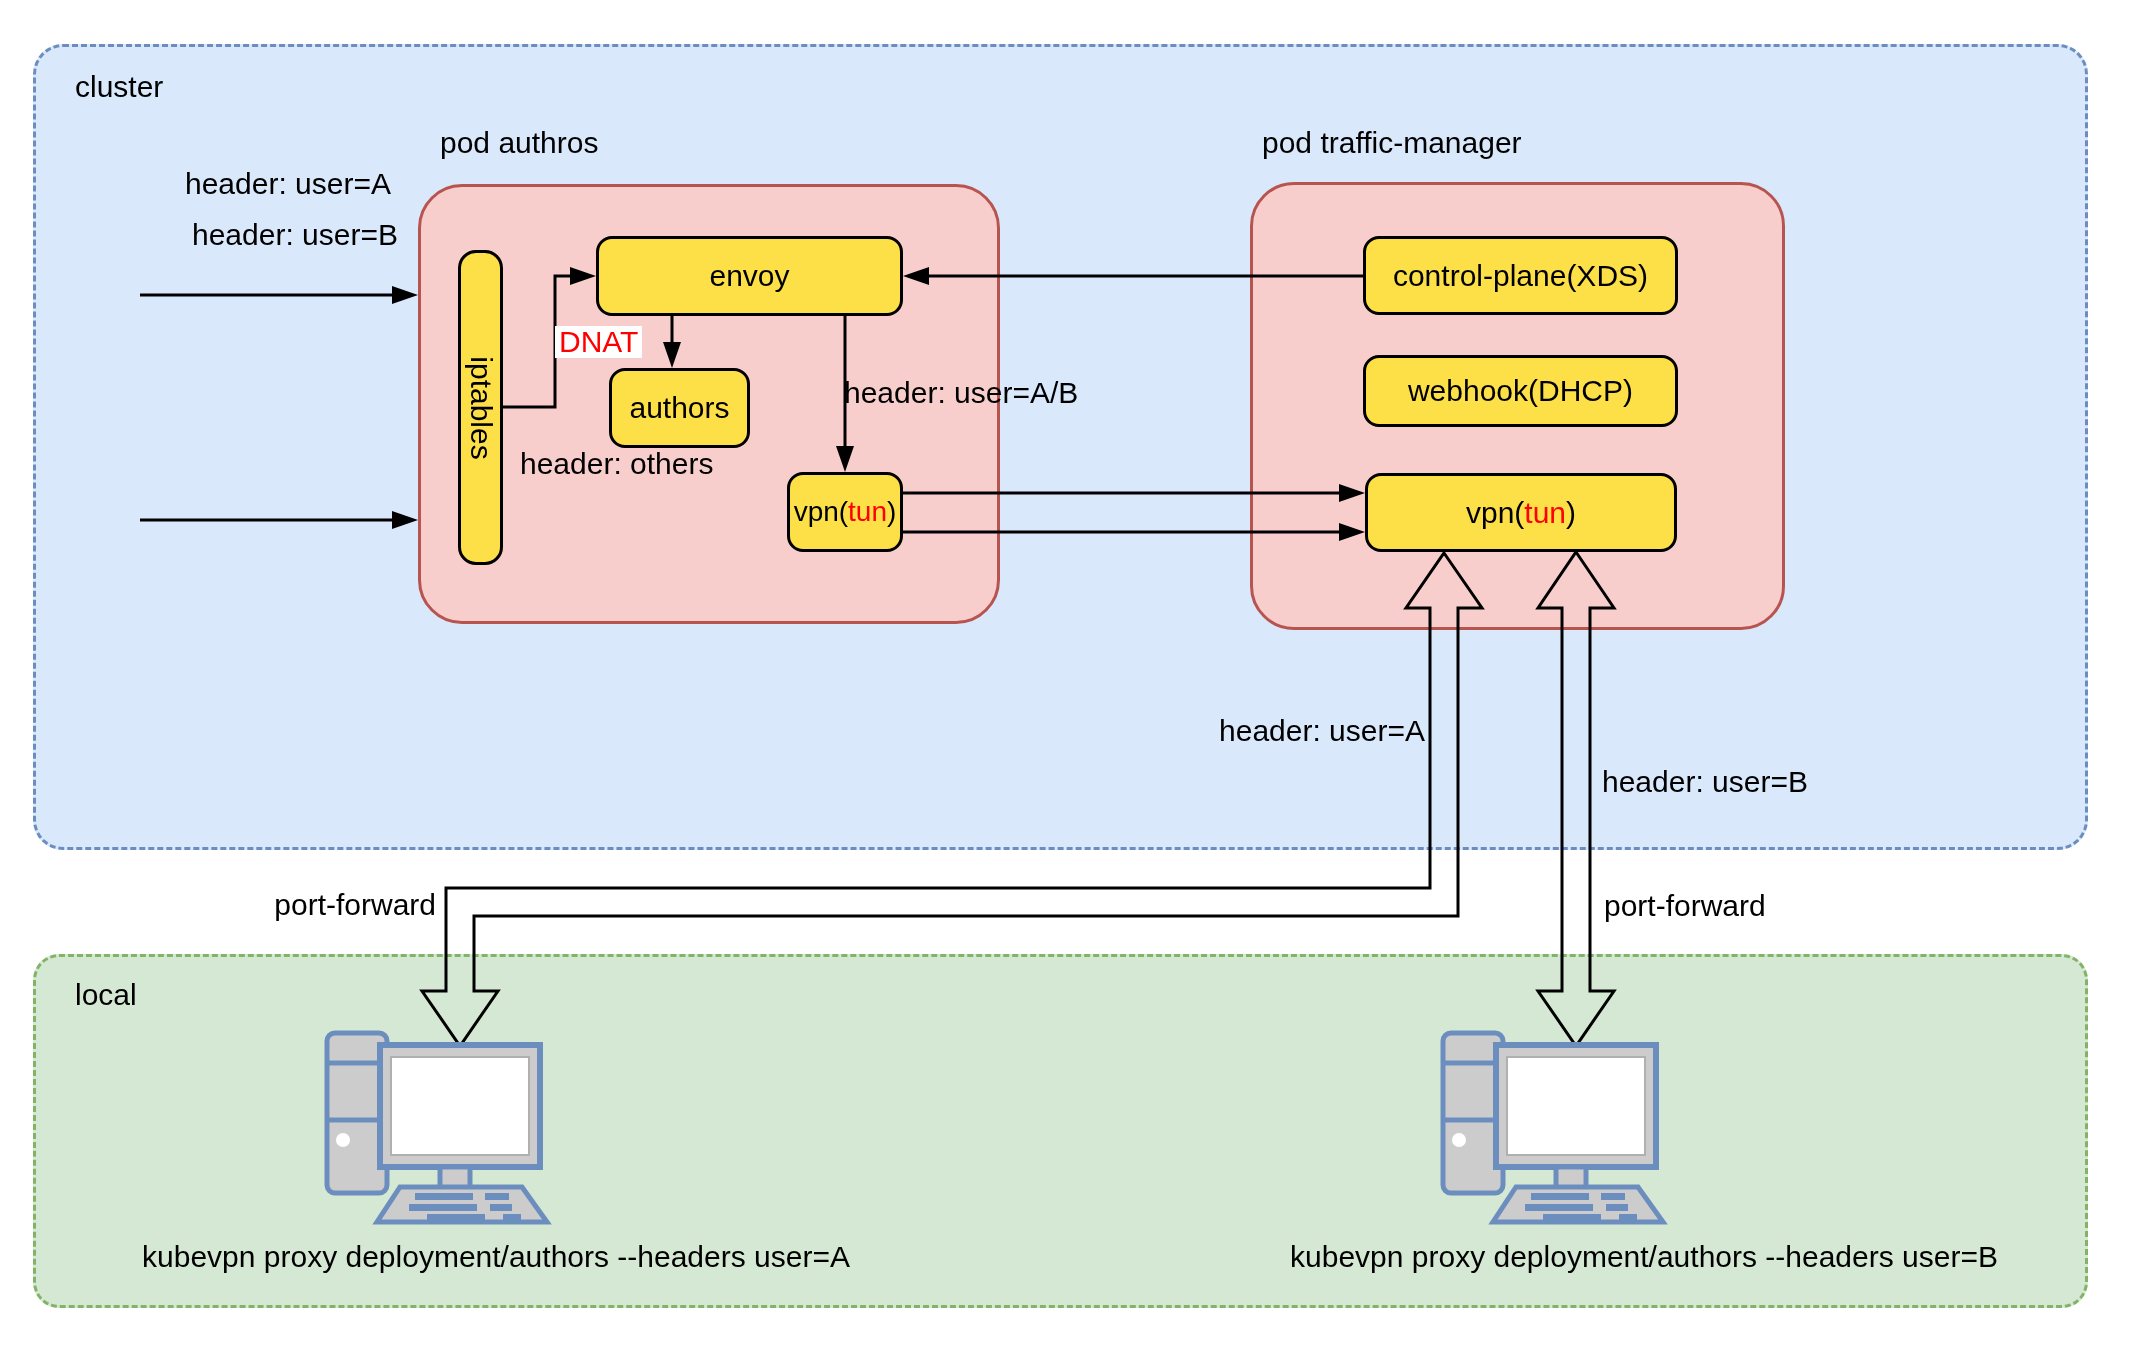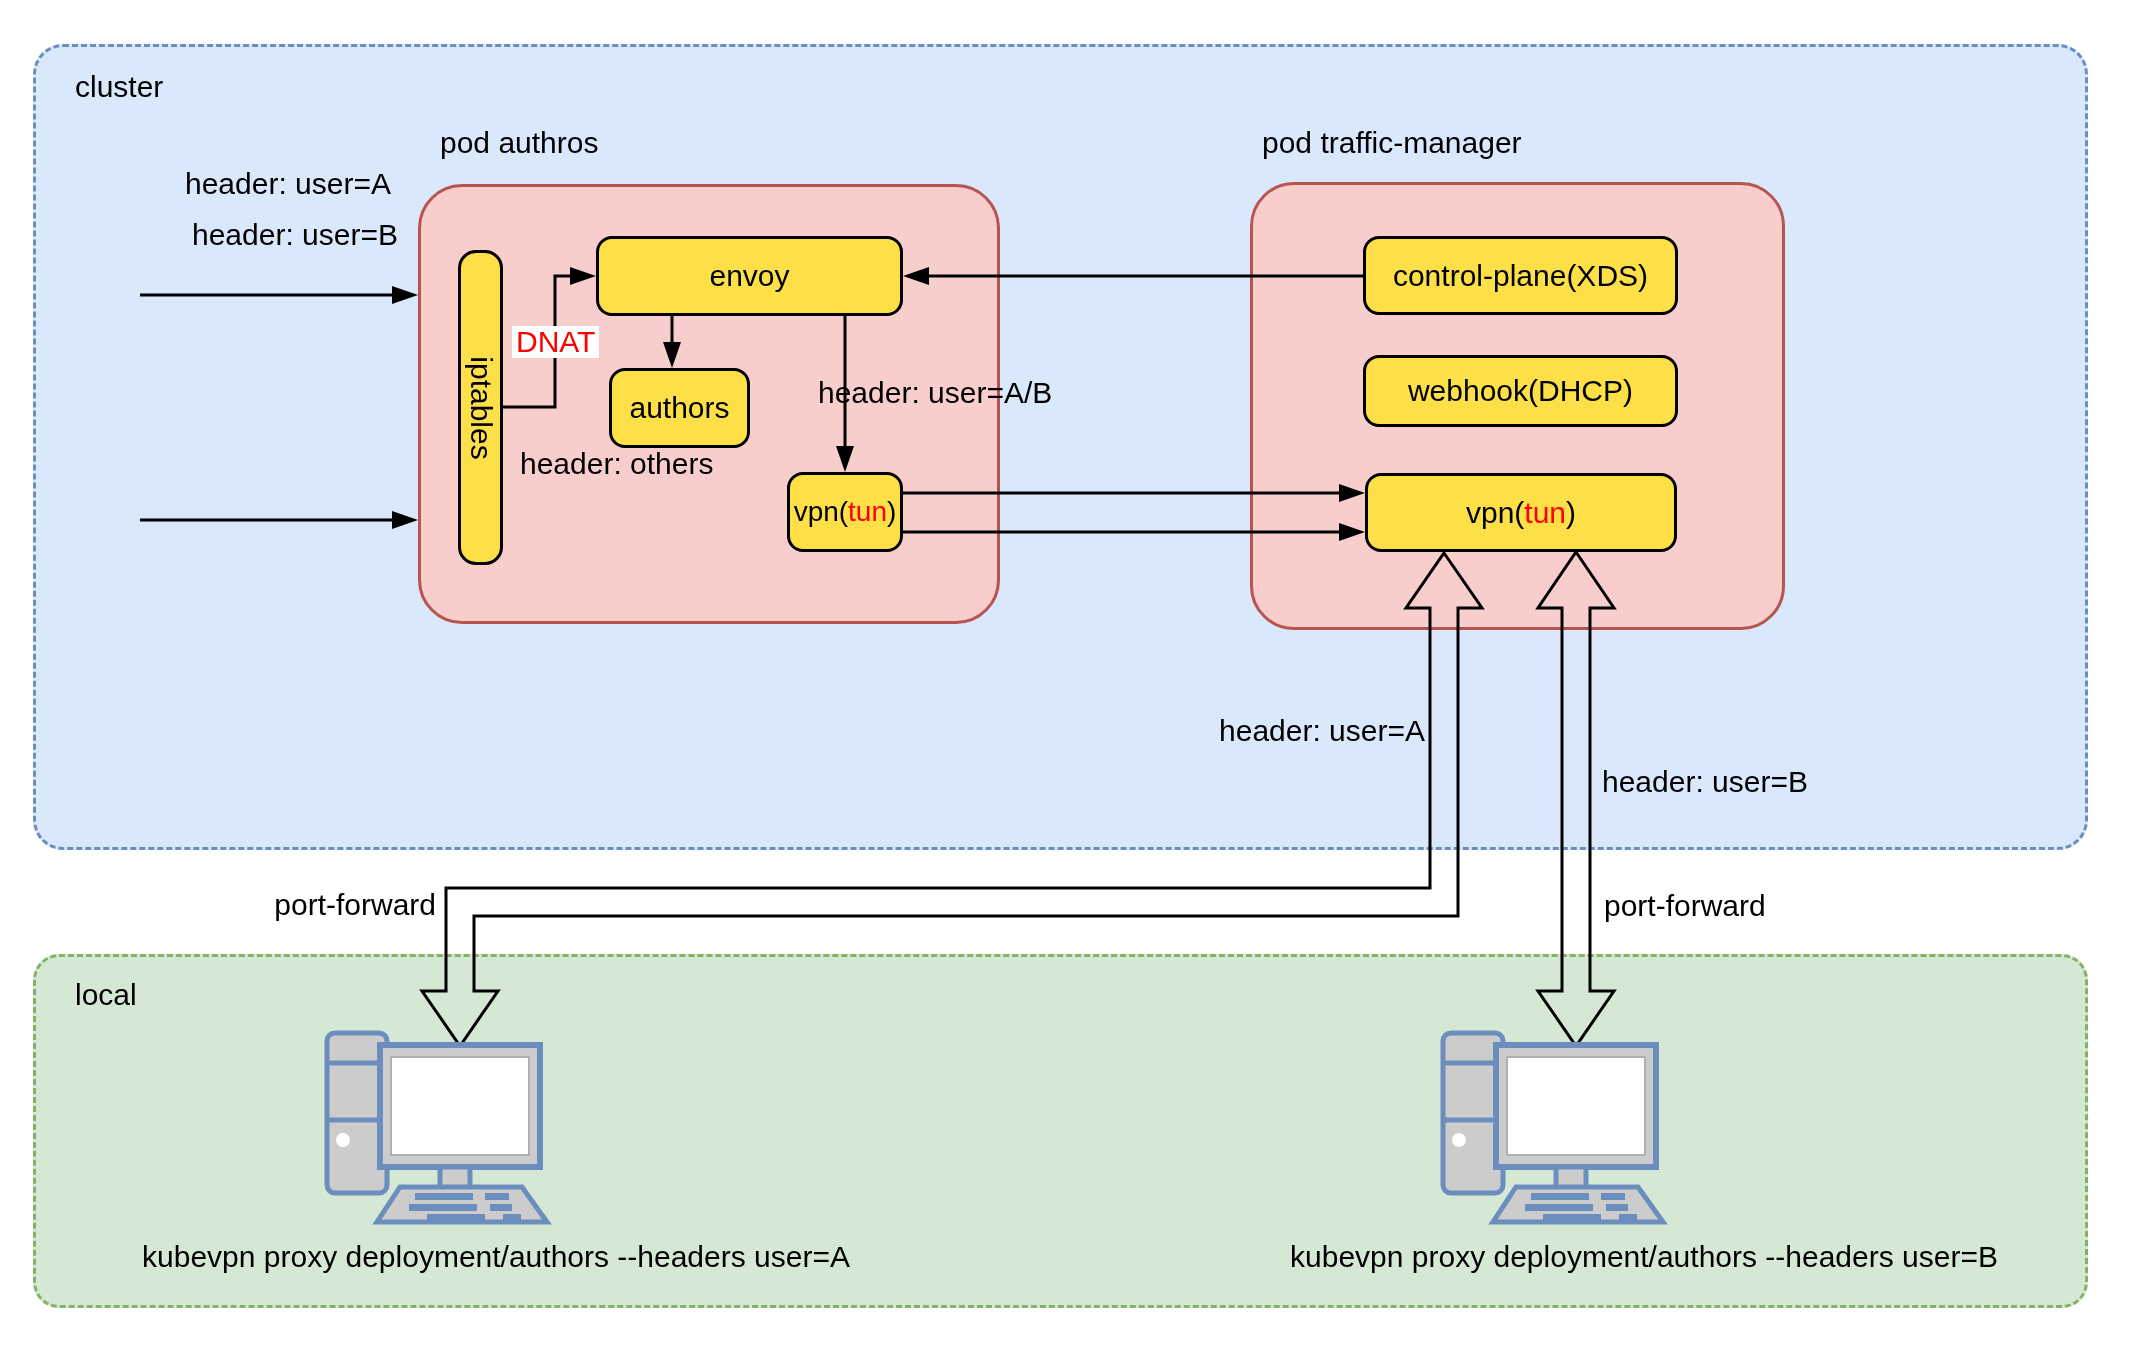--- a/index.html
+++ b/index.html
@@ -27,21 +27,21 @@
     position:absolute;box-sizing:border-box;background:#fde047;
     border:3px solid #000;border-radius:16px;display:flex;
     align-items:center;justify-content:center;font-size:30px;z-index:6;
   }
   .lbl{
     position:absolute;white-space:nowrap;font-size:30px;line-height:30px;
     z-index:7;
   }
   .lbl.center{text-align:center;}
   .red{color:#ff0000;}
-  .dnat{background:#ffffff;padding:1px 4px;}
+  .dnat{background:#ffffff;padding:1px 4px;margin-left:43px;}
   .vert{
     transform:rotate(90deg);transform-origin:center center;
     white-space:nowrap;font-size:30px;
   }
 </style>
 </head>
 <body>
 
 <div class="stage">
 
@@ -167,21 +167,21 @@
   <div class="lbl" style="left:185px;top:169px;">header: user=A</div>
   <div class="lbl" style="left:192px;top:220px;">header: user=B</div>
 
   <div class="lbl" style="left:440px;top:128px;">pod authros</div>
   <div class="lbl" style="left:1262px;top:128px;">pod traffic-manager</div>
 
   <div class="lbl dnat red" style="left:512px;top:326px;">DNAT</div>
 
   <div class="lbl" style="left:520px;top:449px;">header: others</div>
 
-  <div class="lbl" style="left:818px;top:378px;">header: user=A/B</div>
+  <div class="lbl" style="left:844px;top:378px;">header: user=A/B</div>
 
   <div class="lbl center" style="left:1195px;top:716px;width:230px;text-align:right;">header: user=A</div>
   <div class="lbl" style="left:1602px;top:767px;">header: user=B</div>
 
   <div class="lbl" style="left:266px;top:890px;width:170px;text-align:right;">port-forward</div>
   <div class="lbl" style="left:1604px;top:891px;">port-forward</div>
 
   <div class="lbl" style="left:75px;top:980px;">local</div>
 
   <div class="lbl center" style="left:136px;top:1242px;width:720px;">kubevpn proxy deployment/authors --headers user=A</div>

